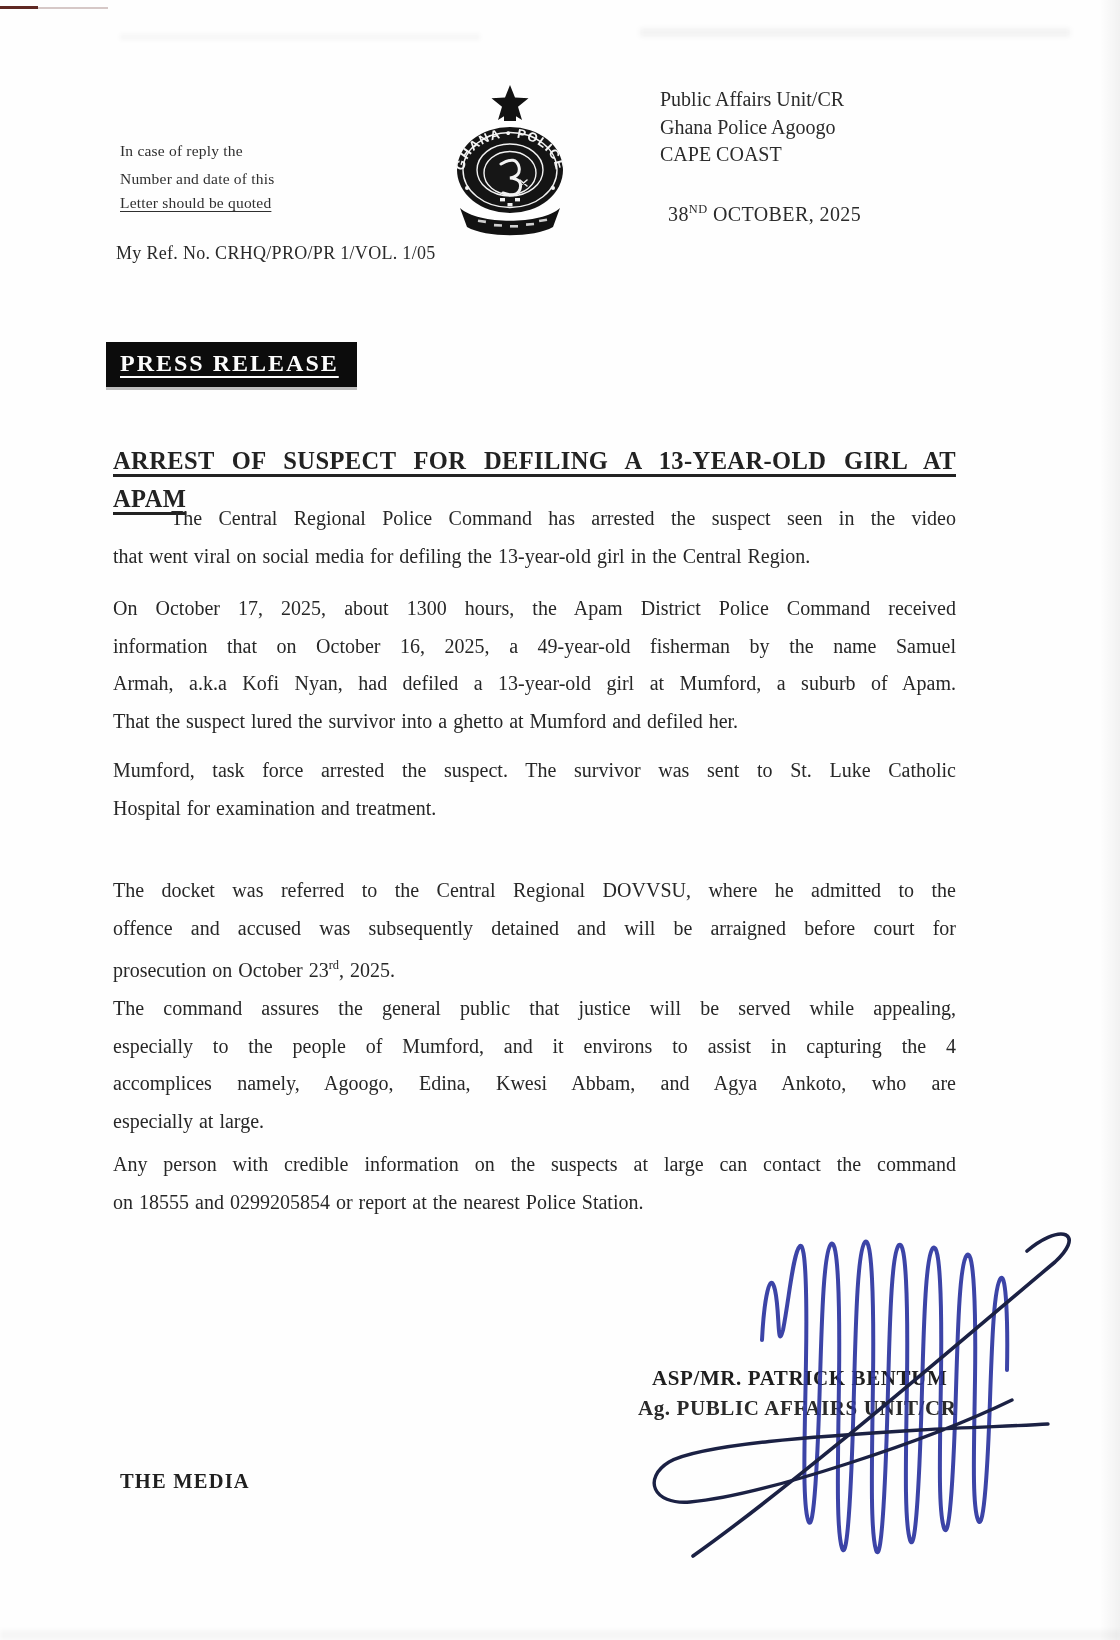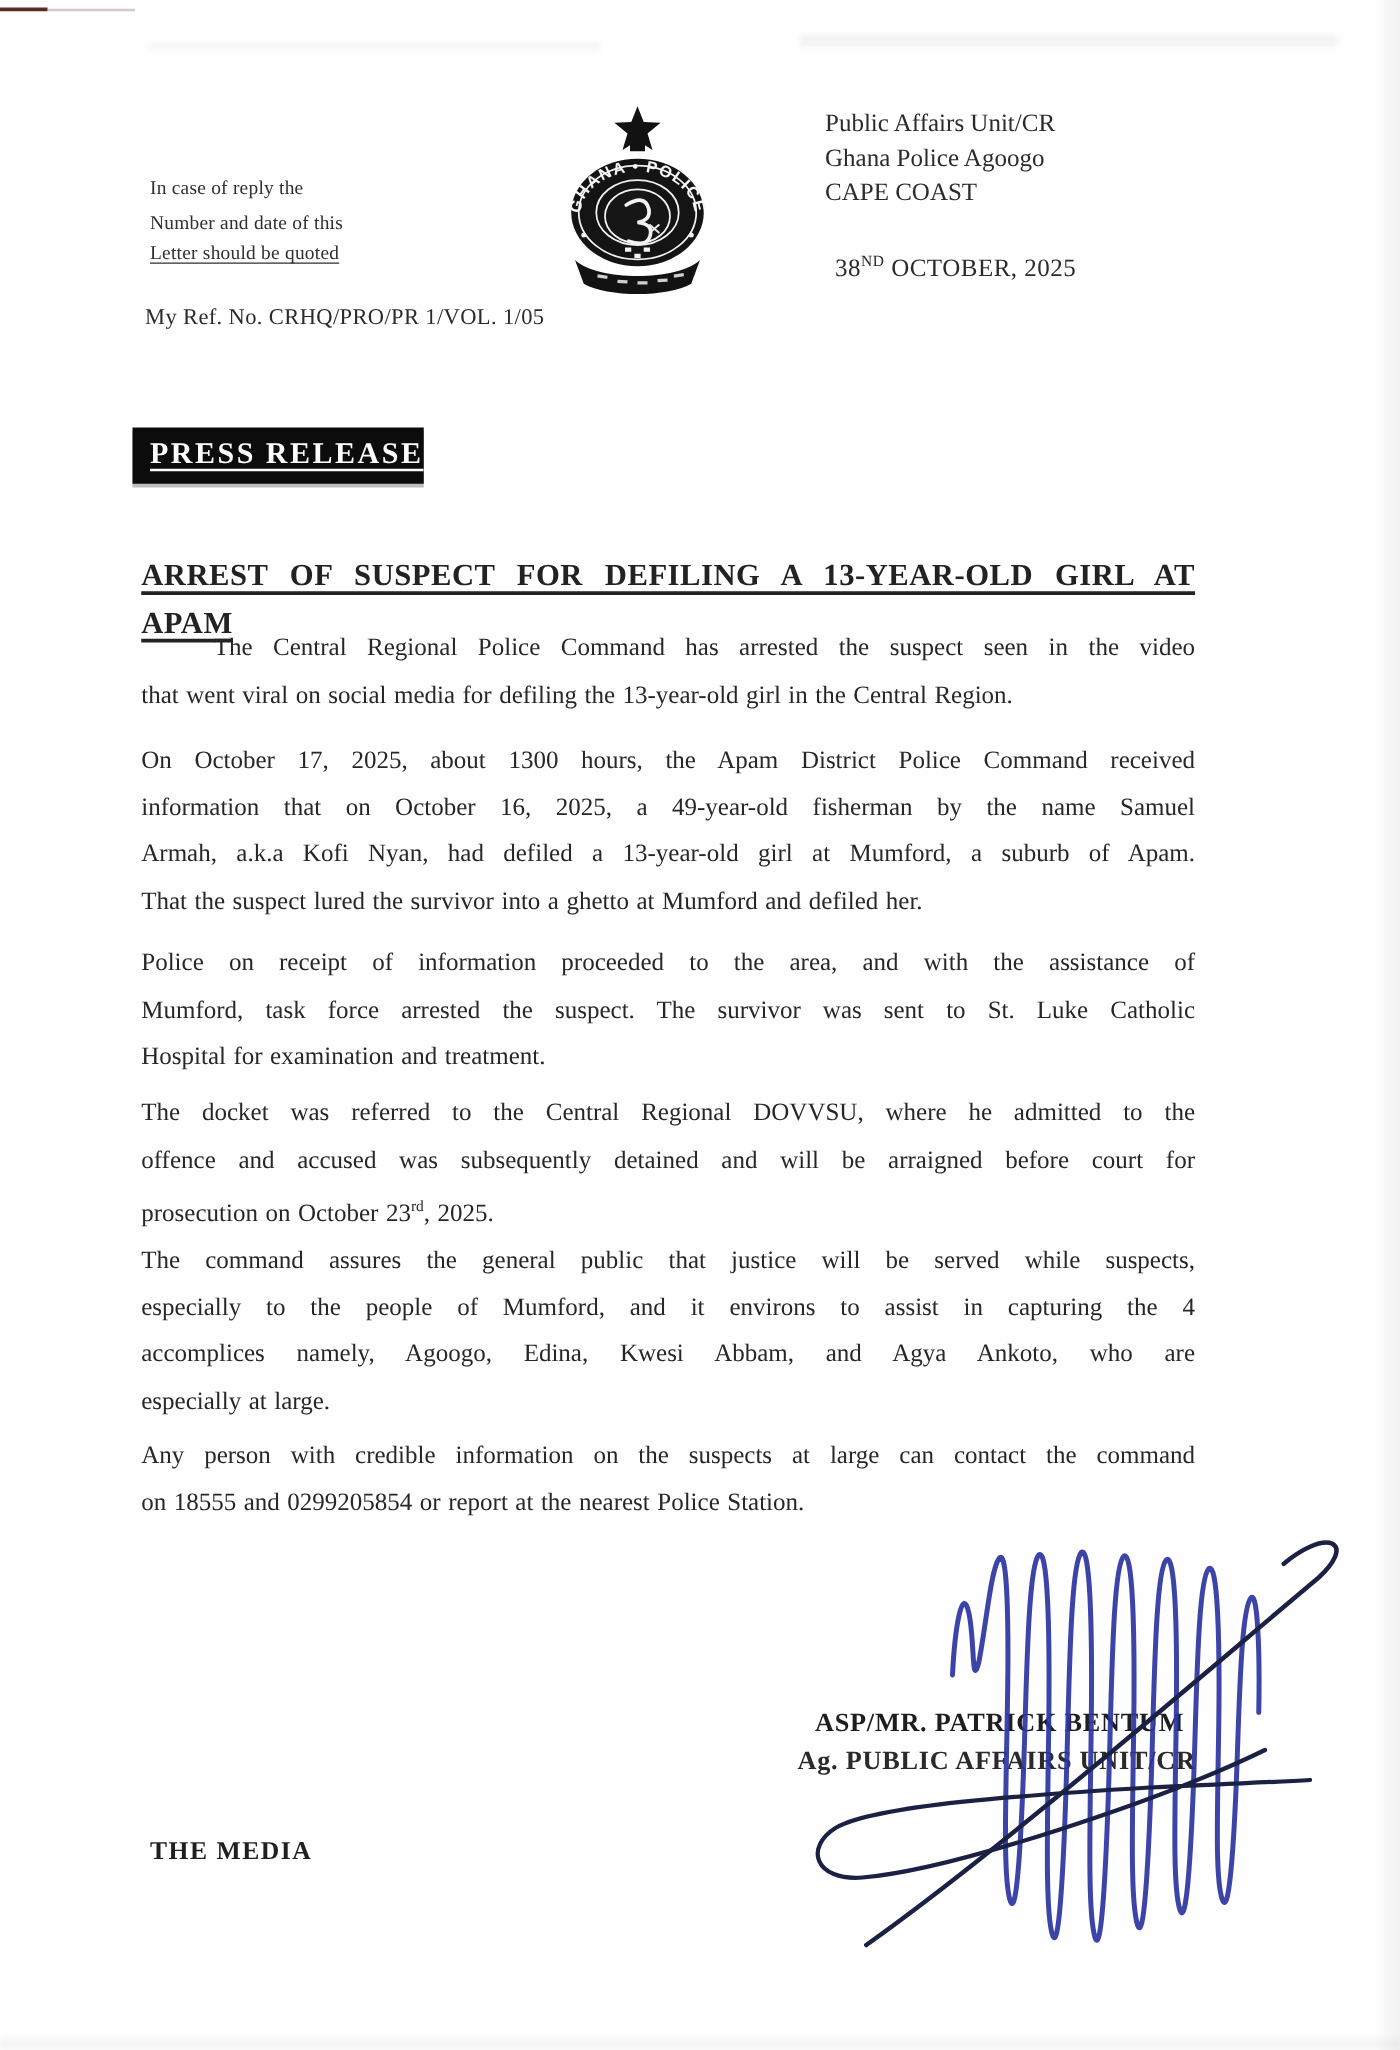--- a/index.html
+++ b/index.html
@@ -25,21 +25,21 @@
   .ref{left:116px;top:243px;font-size:18px;color:#2a2a2a;letter-spacing:.3px;}
   .hr-block{left:660px;top:86px;font-size:20px;line-height:27.5px;color:#2b2b2b;}
   .date-line{left:668px;top:202px;font-size:20px;color:#2b2b2b;letter-spacing:.4px;}
   sup{font-size:.62em;}
   
   .crest{left:434px;top:84px;width:152px;height:152px;}
   
   .stamp{
     left:106px;top:342px;background:#0c0c0c;color:#fdfdfd;
     font-weight:bold;font-size:24px;letter-spacing:2px;
-    padding:8px 0 10px 14px;
+    padding:8px 18px 10px 14px;
     text-decoration:underline;text-decoration-thickness:2px;text-underline-offset:5px;
     box-shadow:0 3px 0 rgba(0,0,0,.25);
   }
   
   .headline{left:113px;top:410px;width:843px;font-weight:bold;font-size:24.5px;color:#222;line-height:38px;letter-spacing:.4px;margin-top:32px;}
   .headline .l1{text-align:justify;text-align-last:justify;text-decoration:underline;text-decoration-thickness:2.5px;text-underline-offset:5px;}
   .headline .l2{text-decoration:underline;text-decoration-thickness:2.5px;text-underline-offset:5px;display:inline-block;}
   
   .para{left:113px;width:843px;font-size:20px;line-height:37.5px;color:#272727;word-spacing:1px;}
   .para .line{text-align:justify;text-align-last:justify;}
@@ -125,33 +125,32 @@
 </div>
 
 <div class="abs para p2">
   <div class="line">On October 17, 2025, about 1300 hours, the Apam District Police Command received</div>
   <div class="line">information that on October 16, 2025, a 49-year-old fisherman by the name Samuel</div>
   <div class="line">Armah, a.k.a Kofi Nyan, had defiled a 13-year-old girl at Mumford, a suburb of Apam.</div>
   <div class="line last">That the suspect lured the survivor into a ghetto at Mumford and defiled her.</div>
 </div>
 
 <div class="abs para p3">
-  <div class="line">Police on receipt of information proceeded to the area, and with the assistance of</div>
   <div class="line">Mumford, task force arrested the suspect. The survivor was sent to St. Luke Catholic</div>
   <div class="line last">Hospital for examination and treatment.</div>
 </div>
 
 <div class="abs para p4">
   <div class="line">The docket was referred to the Central Regional DOVVSU, where he admitted to the</div>
   <div class="line">offence and accused was subsequently detained and will be arraigned before court for</div>
   <div class="line last"><span>prosecution on October 23</span><sup>rd</sup><span>, 2025.</span></div>
 </div>
 
 <div class="abs para p5">
-  <div class="line">The command assures the general public that justice will be served while suspects,</div>
+  <div class="line">The command assures the general public that justice will be served while appealing,</div>
   <div class="line">especially to the people of Mumford, and it environs to assist in capturing the 4</div>
   <div class="line">accomplices namely, Agoogo, Edina, Kwesi Abbam, and Agya Ankoto, who are</div>
   <div class="line last">especially at large.</div>
 </div>
 
 <div class="abs para p6">
   <div class="line">Any person with credible information on the suspects at large can contact the command</div>
   <div class="line last">on 18555 and 0299205854 or report at the nearest Police Station.</div>
 </div>
 

